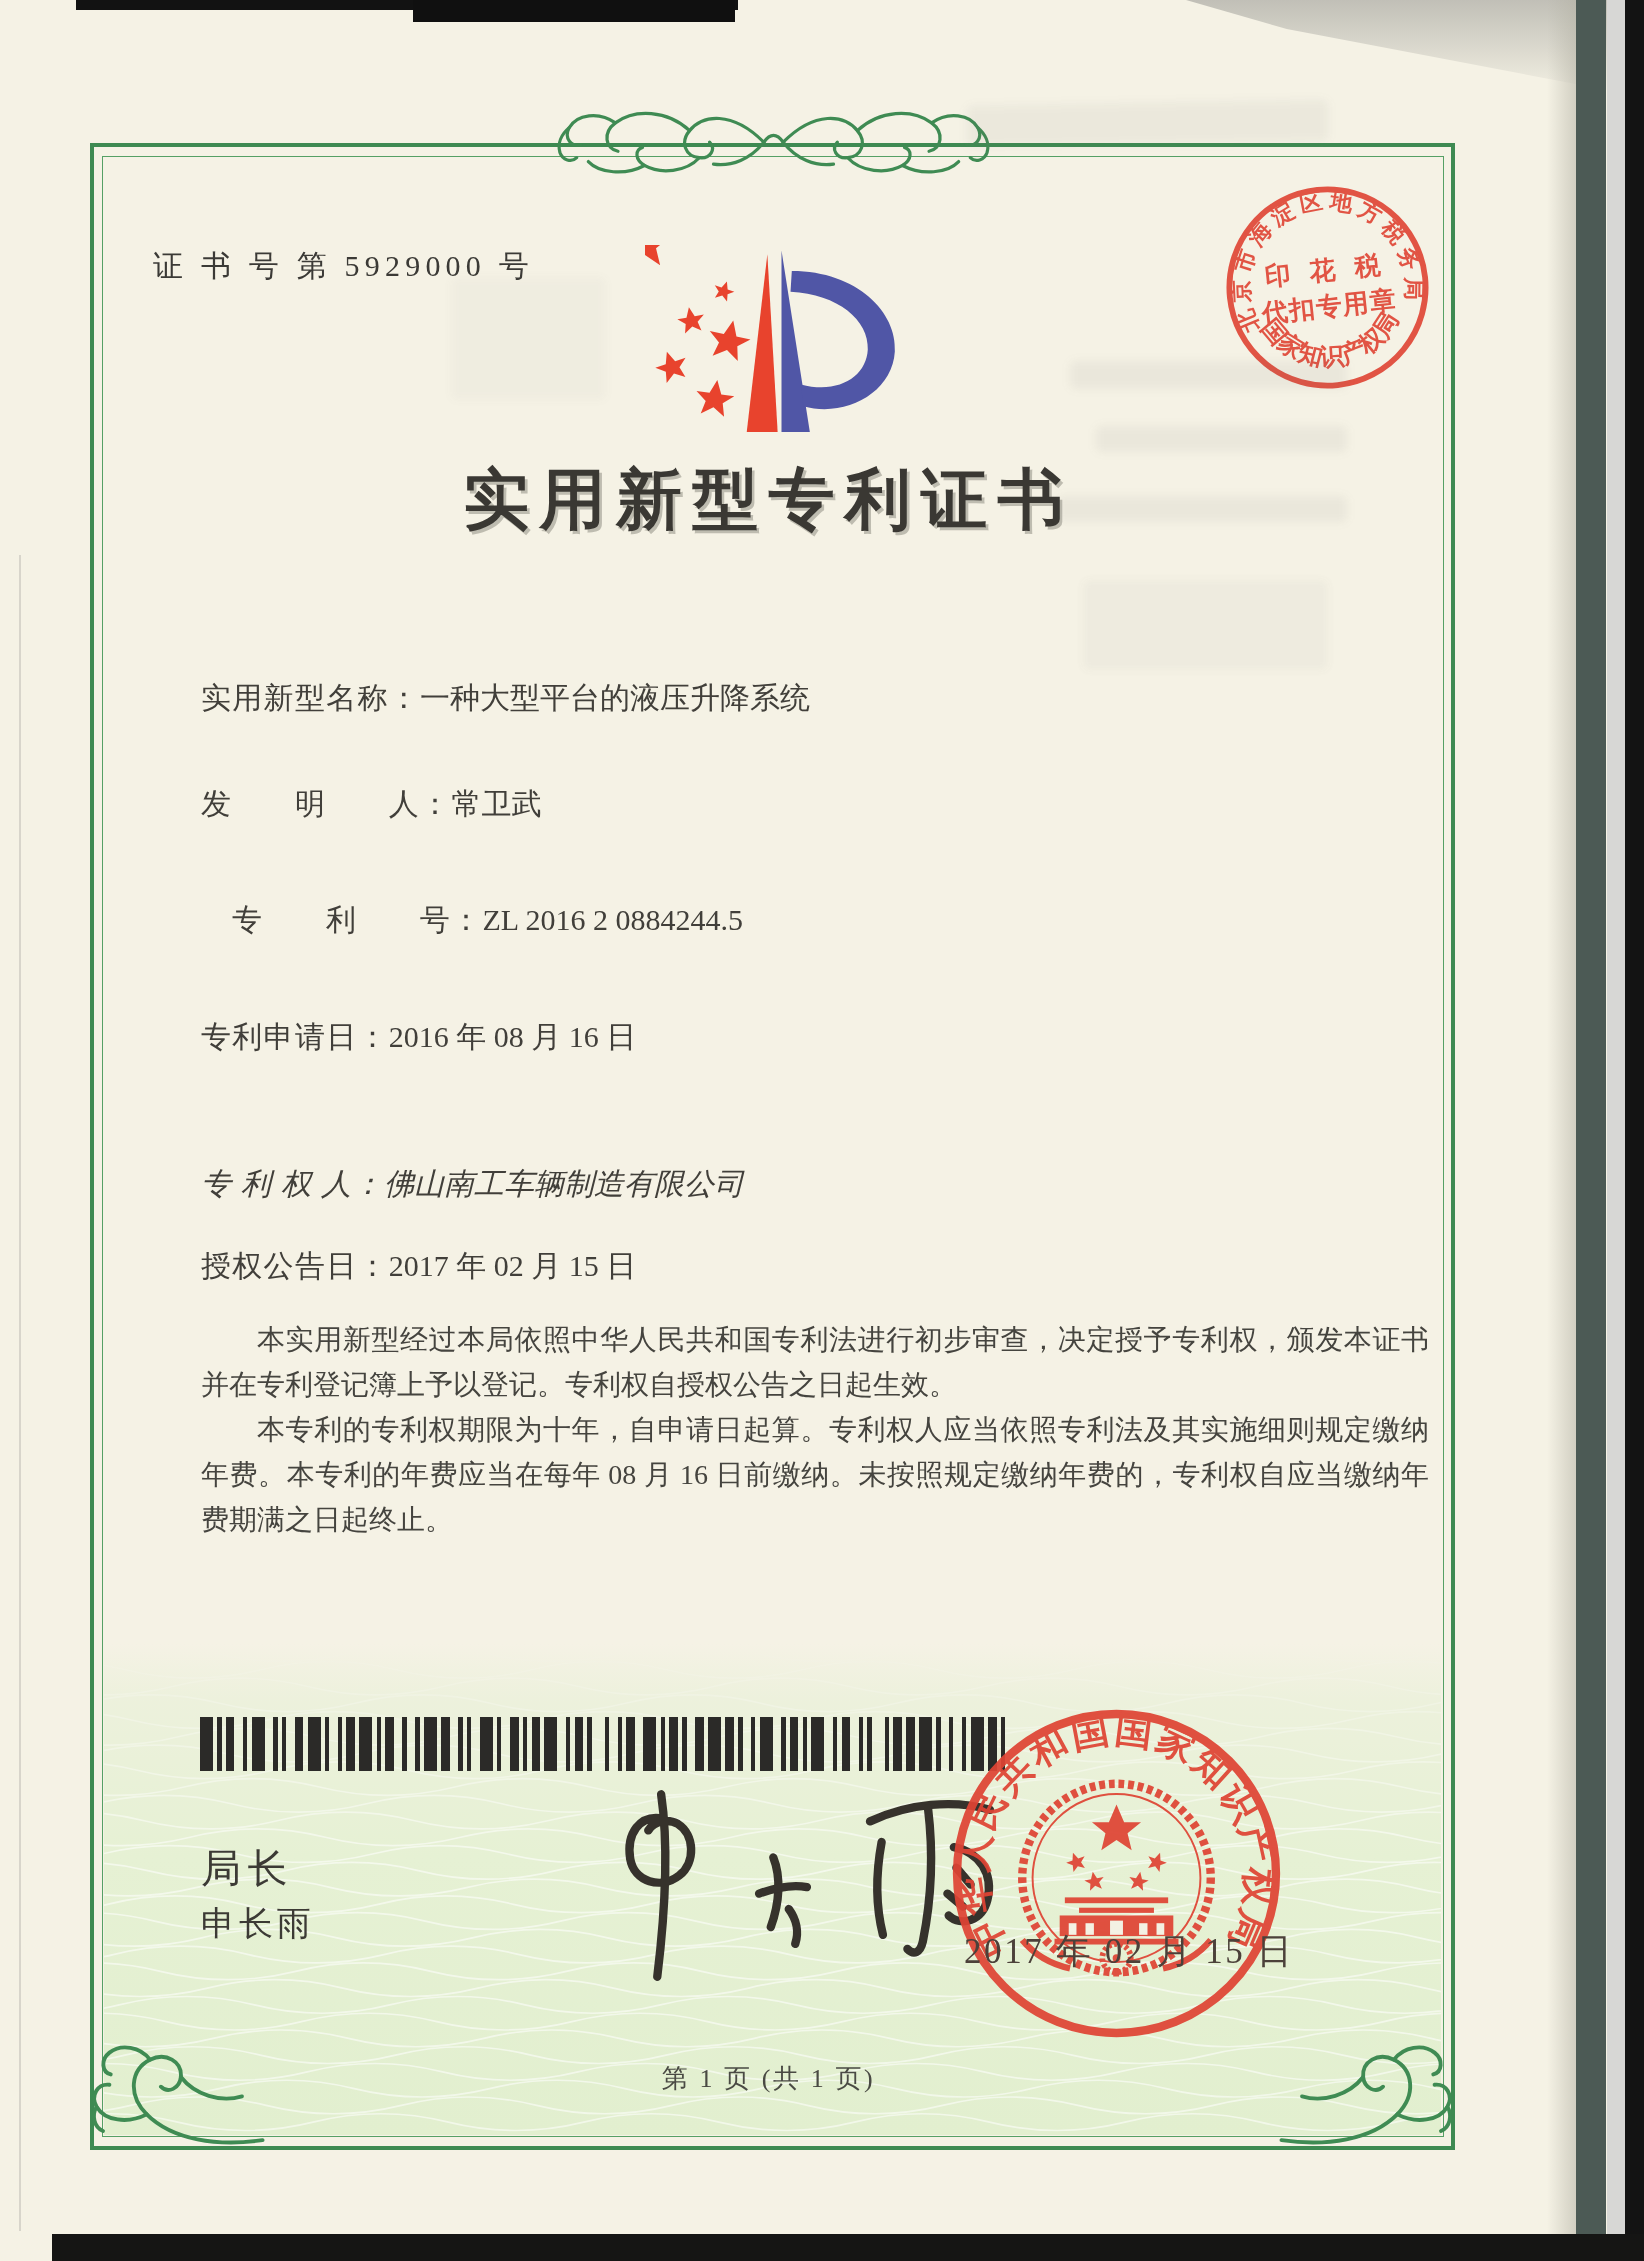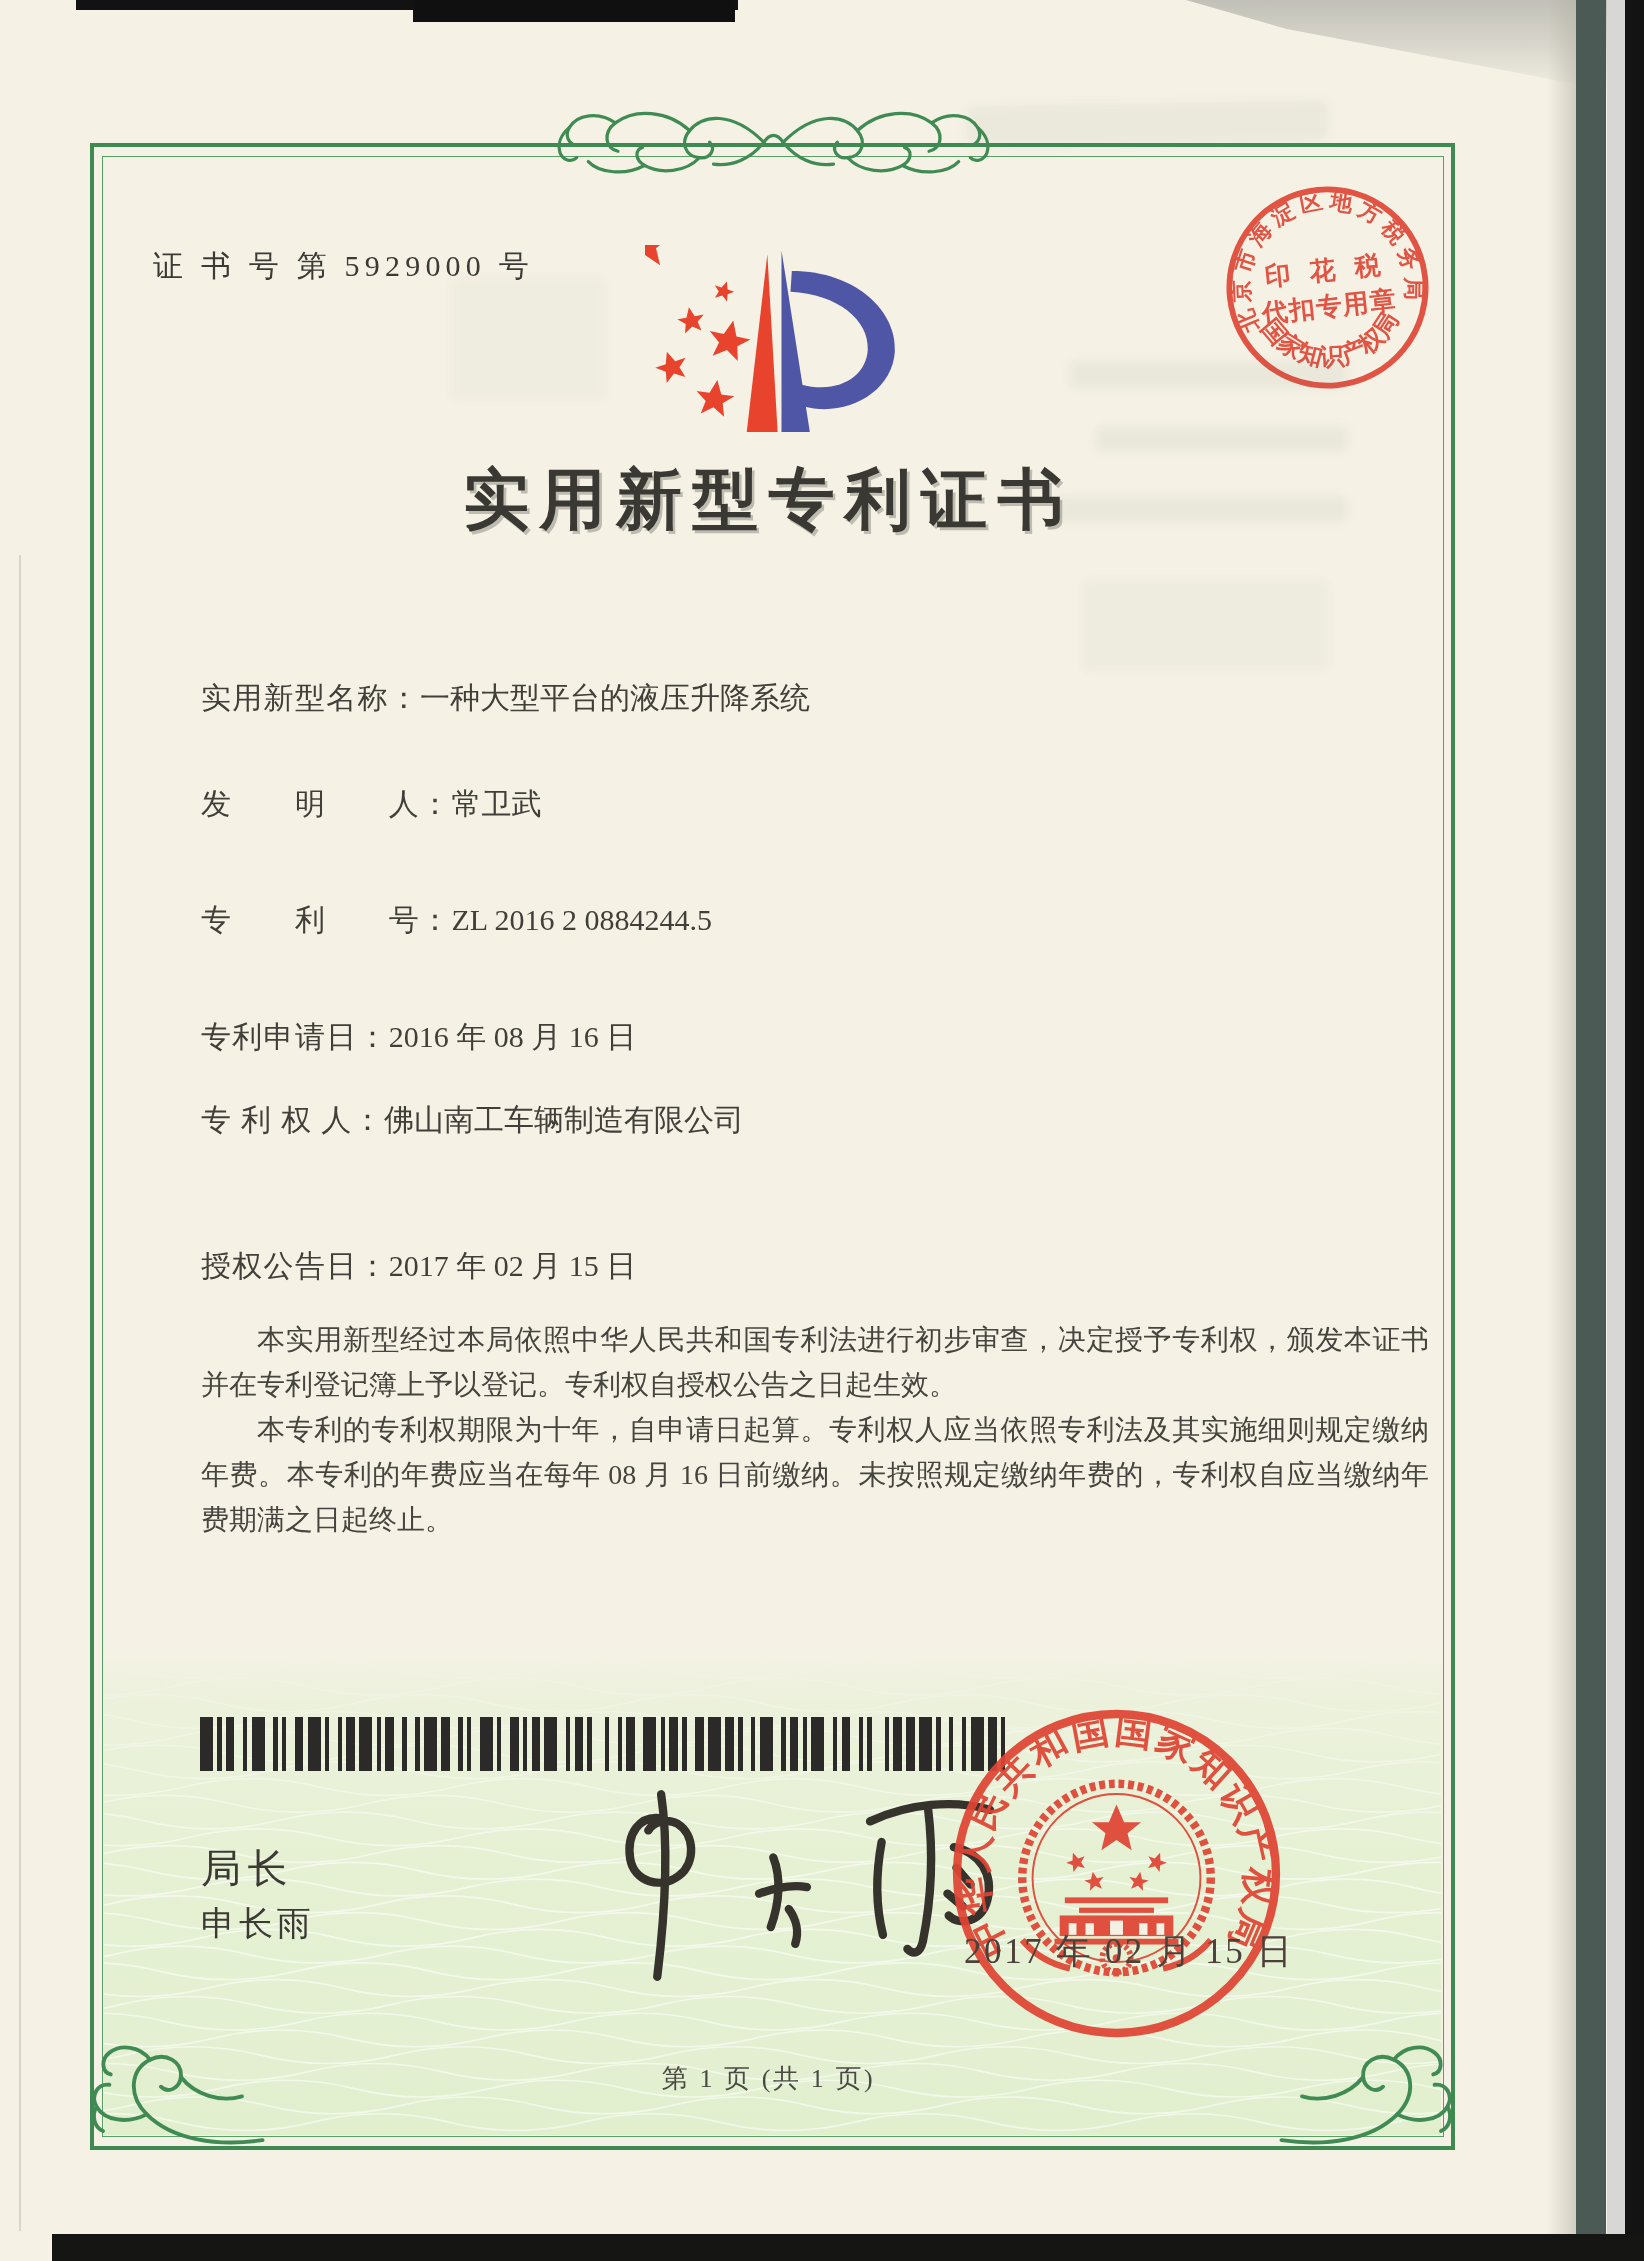--- a/index.html
+++ b/index.html
@@ -144,27 +144,27 @@
   </svg>
 
   <div class="abs title">实用新型专利证书</div>
 
   <div class="abs field" style="top:678px;">
     <span class="lab">实用新型名称：</span><span>一种大型平台的液压升降系统</span>
   </div>
   <div class="abs field" style="top:784px;">
     <span class="lab">发　　明　　人：</span><span>常卫武</span>
   </div>
-  <div class="abs field" style="top:900px;">
+  <div class="abs field" style="top:900px;margin-left:31px;">
     <span class="lab">专　　利　　号：</span><span>ZL 2016 2 0884244.5</span>
   </div>
   <div class="abs field" style="top:1017px;">
     <span class="lab">专利申请日：</span><span>2016 年 08 月 16 日</span>
   </div>
-  <div class="abs field" style="top:1100px;">
+  <div class="abs field" style="top:1164px;font-style:italic;">
     <span class="lab">专 利 权 人：</span><span>佛山南工车辆制造有限公司</span>
   </div>
   <div class="abs field" style="top:1246px;">
     <span class="lab">授权公告日：</span><span>2017 年 02 月 15 日</span>
   </div>
 
   <div class="abs paras">
     <p>本实用新型经过本局依照中华人民共和国专利法进行初步审查，决定授予专利权，颁发本证书并在专利登记簿上予以登记。专利权自授权公告之日起生效。</p>
     <p>本专利的专利权期限为十年，自申请日起算。专利权人应当依照专利法及其实施细则规定缴纳年费。本专利的年费应当在每年 08 月 16 日前缴纳。未按照规定缴纳年费的，专利权自应当缴纳年费期满之日起终止。</p>
   </div>

